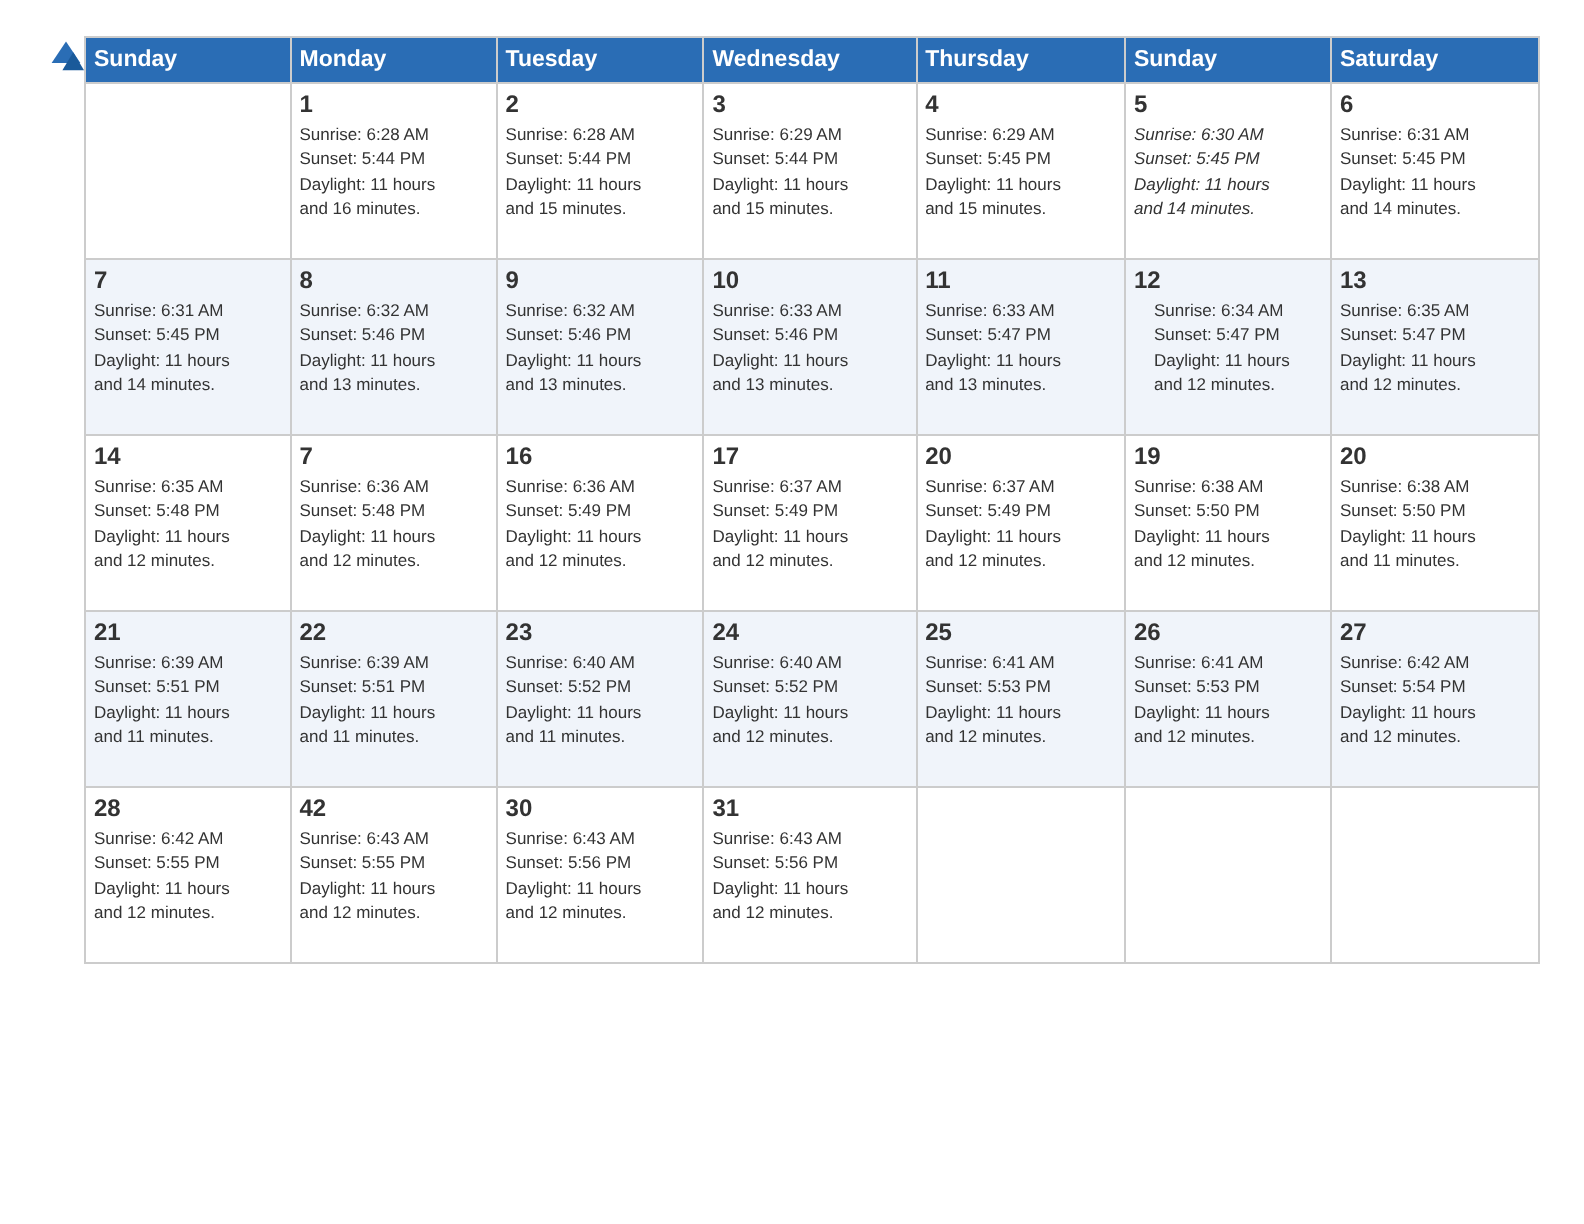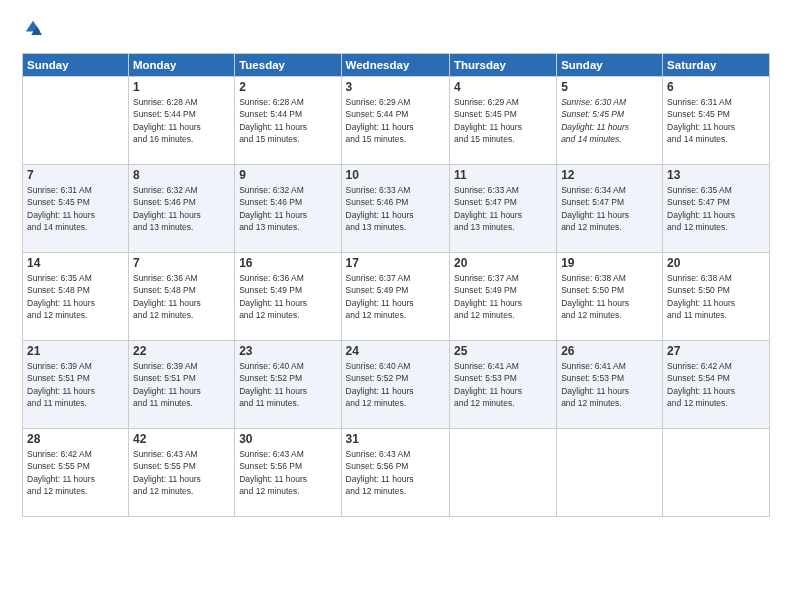--- a/index.html
+++ b/index.html
@@ -8,22 +8,21 @@
       background: #fff;
       width: 792px;
       height: 612px;
       overflow: hidden;
     }
     .page {
       width: 792px;
       height: 464px;
       padding: 18px 22px 10px 22px;
       display: flex;
-      flex-direction: column;
-      gap: 13px;
+      flex-direction: row;
     }
     .header {
       display: flex;
       justify-content: space-between;
       align-items: flex-start;
       margin-bottom: 8px;
     }
     .logo {
       display: flex;
       flex-direction: column;
@@ -213,21 +212,21 @@
           </td>
           <td>
             <span class="day-num">11</span>
             <div class="day-info" style="white-space: pre-line;">Sunrise: 6:33 AM
 Sunset: 5:47 PM
 Daylight: 11 hours
 and 13 minutes.</div>
           </td>
           <td>
             <span class="day-num">12</span>
-            <div class="day-info" style="white-space: pre-line;">Sunrise: 6:34 AM
+            <div class="day-info" style="white-space: pre-line; margin-left: 10px;">Sunrise: 6:34 AM
 Sunset: 5:47 PM
 Daylight: 11 hours
 and 12 minutes.</div>
           </td>
           <td>
             <span class="day-num">13</span>
             <div class="day-info" style="white-space: pre-line;">Sunrise: 6:35 AM
 Sunset: 5:47 PM
 Daylight: 11 hours
 and 12 minutes.</div>

